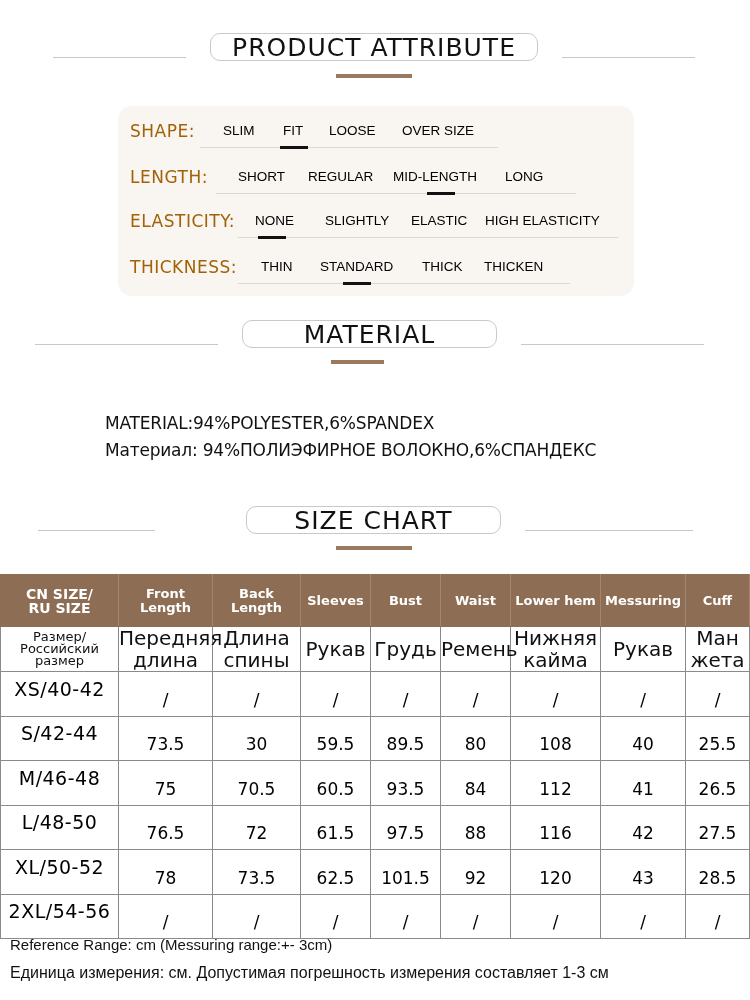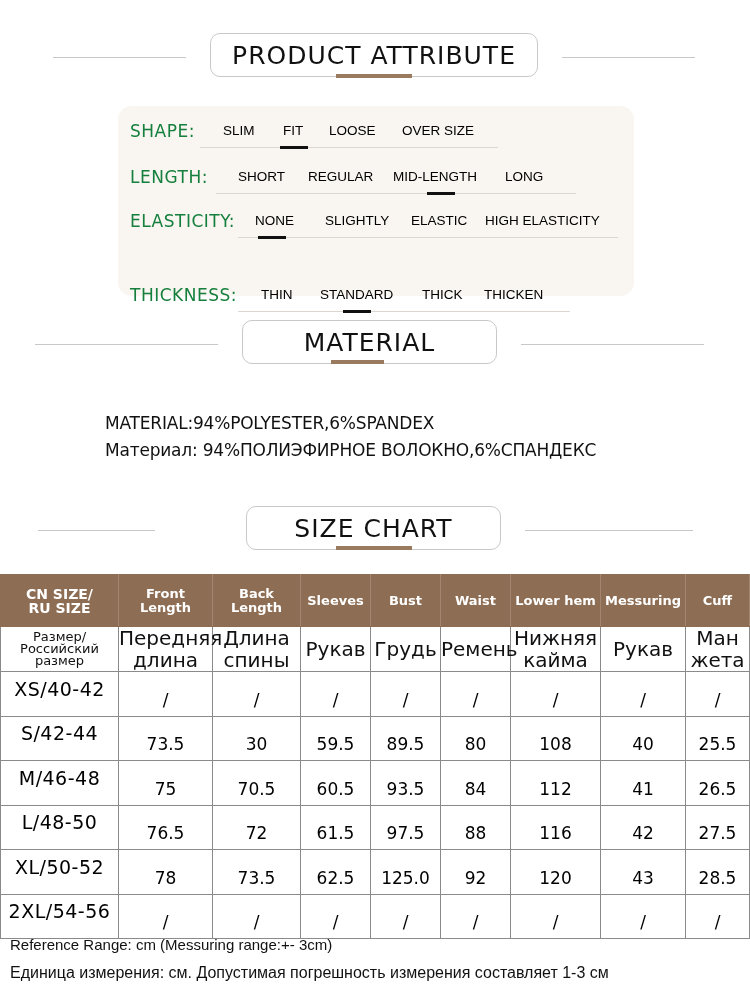--- a/index.html
+++ b/index.html
@@ -2,34 +2,34 @@
 <html><head>
 <meta charset="utf-8">
 <style>
   * { box-sizing: border-box; margin: 0; padding: 0; }
   html, body { width: 750px; height: 1000px; background: #ffffff; overflow: hidden; }
   body { position: relative; font-family: "Liberation Sans", sans-serif; color: #111; }
 
   .section-title { position: absolute; left: 0; width: 750px; height: 48px; }
   .section-title .line { position: absolute; top: 50%; height: 1px; background: #c8c8c8; }
   .section-title .pill {
-    position: absolute; top: 0; height: 44px; border: 1.5px solid #c9c9c9; border-radius: 10px;
+    position: absolute; top: 0; height: 28px; border: 1.5px solid #c9c9c9; border-radius: 10px;
     background: #fff; display: flex; align-items: center; justify-content: center;
     font-family: "DejaVu Sans", sans-serif; font-size: 25px; letter-spacing: 1px; color: #111;
   }
   .section-title .accent { position: absolute; height: 4px; background: #9a7a5e; }
 
   .attr-box {
     position: absolute; left: 118px; top: 106px; width: 516px; height: 190px;
     background: #f9f5f1; border-radius: 14px;
   }
   .attr-row { position: absolute; left: 0; height: 30px; width: 100%; }
   .attr-label {
     position: absolute; left: 12px; top: 2px; font-family: "DejaVu Sans", sans-serif;
-    font-size: 17px; color: #15803d; letter-spacing: 0.5px; white-space: nowrap;
+    font-size: 17px; color: #a16207; letter-spacing: 0.5px; white-space: nowrap;
   }
   .attr-baseline { position: absolute; height: 1px; background: #dcd6d0; top: 28px; }
   .attr-opt {
     position: absolute; top: 4px; font-family: "Liberation Sans", sans-serif; font-size: 13.5px;
     color: #000000; white-space: nowrap;
   }
   .attr-underline { position: absolute; top: 27px; height: 3px; background: #111; width: 28px; }
 
   .material-text {
     position: absolute; left: 105px; font-family: "DejaVu Sans", sans-serif; font-size: 17px;
@@ -101,21 +101,21 @@
   <div class="attr-row" style="top:103px;">
     <span class="attr-label">ELASTICITY:</span>
     <div class="attr-baseline" style="left:120px;width:380px;"></div>
     <span class="attr-opt" style="left:137px;">NONE</span>
     <div class="attr-underline" style="left:140px;"></div>
     <span class="attr-opt" style="left:207px;">SLIGHTLY</span>
     <span class="attr-opt" style="left:293px;">ELASTIC</span>
     <span class="attr-opt" style="left:367px;">HIGH ELASTICITY</span>
   </div>
 
-  <div class="attr-row" style="top:149px;margin-top:28px;">
+  <div class="attr-row" style="top:149px;">
     <span class="attr-label">THICKNESS:</span>
     <div class="attr-baseline" style="left:120px;width:332px;"></div>
     <span class="attr-opt" style="left:143px;">THIN</span>
     <span class="attr-opt" style="left:202px;">STANDARD</span>
     <div class="attr-underline" style="left:225px;"></div>
     <span class="attr-opt" style="left:304px;">THICK</span>
     <span class="attr-opt" style="left:366px;">THICKEN</span>
   </div>
 </div>
 
@@ -219,21 +219,21 @@
         <td>88</td>
         <td>116</td>
         <td>42</td>
         <td>27.5</td>
       </tr>
       <tr class="data">
         <td class="size">XL/50-52</td>
         <td>78</td>
         <td>73.5</td>
         <td>62.5</td>
-        <td>125.0</td>
+        <td>101.5</td>
         <td>92</td>
         <td>120</td>
         <td>43</td>
         <td>28.5</td>
       </tr>
       <tr class="data">
         <td class="size">2XL/54-56</td>
         <td>/</td>
         <td>/</td>
         <td>/</td>

